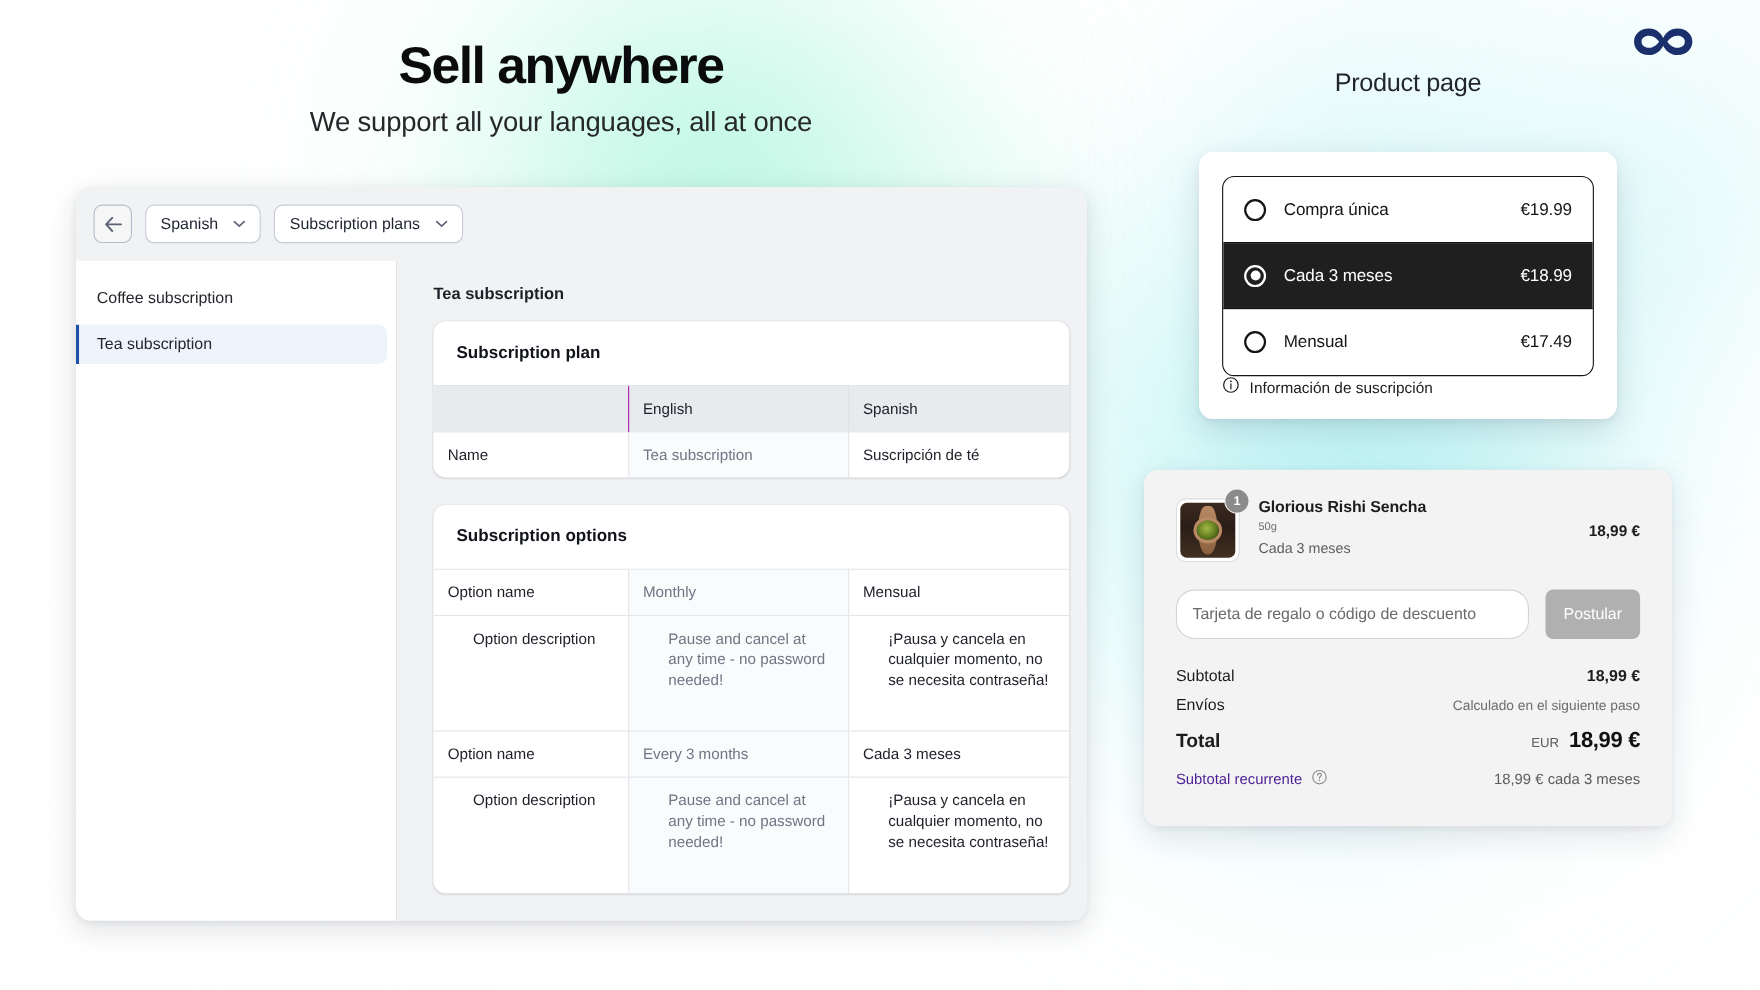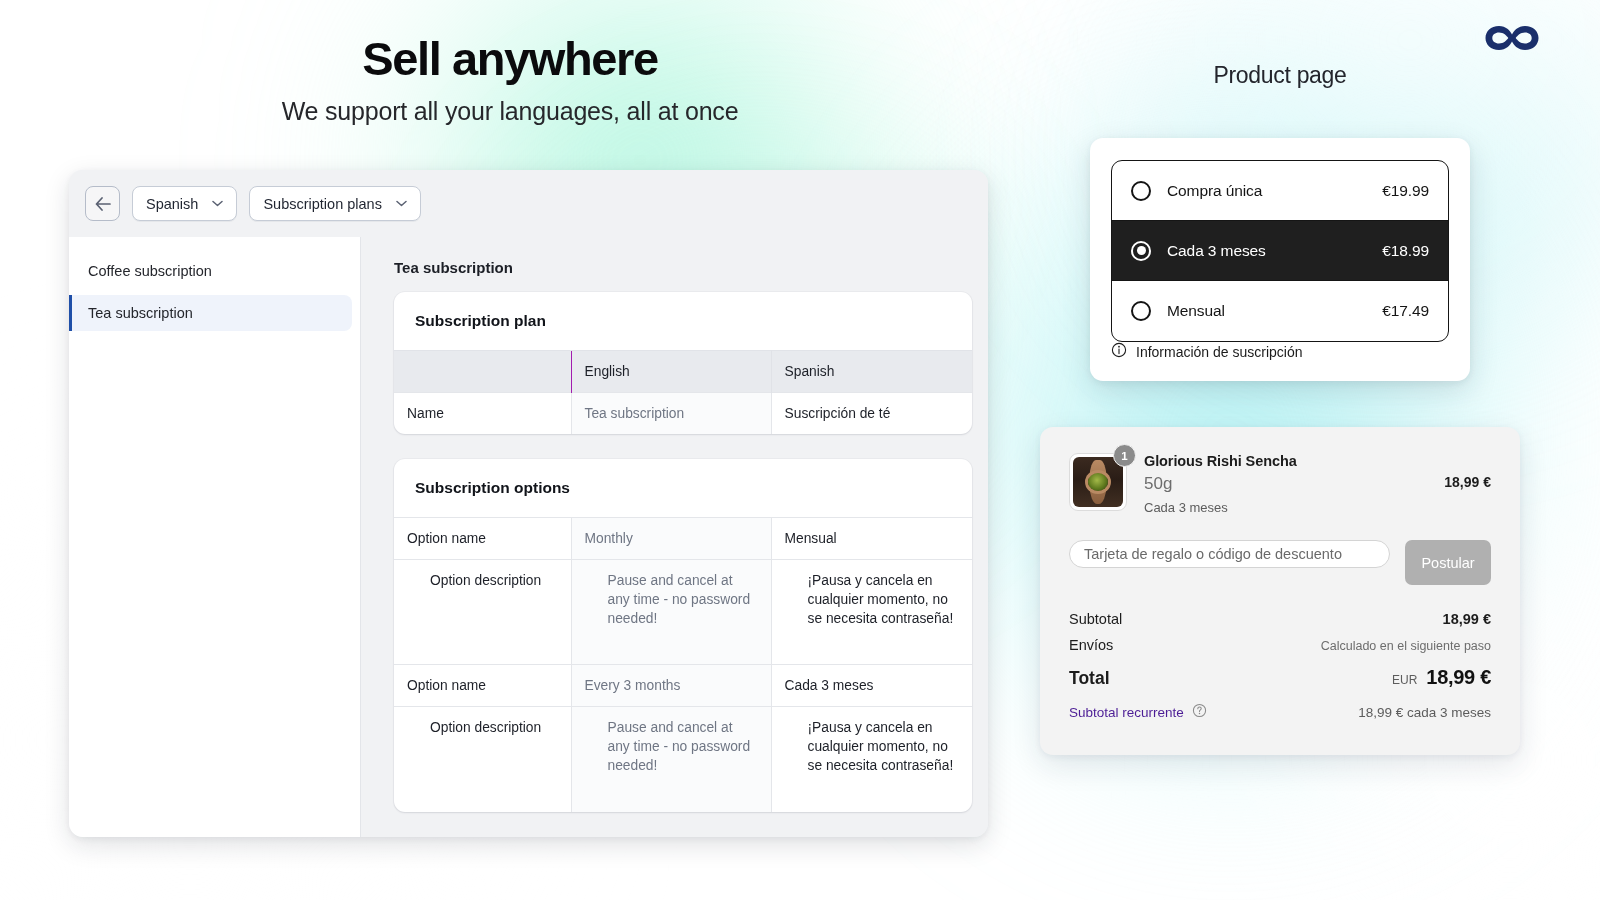--- a/index.html
+++ b/index.html
@@ -180,27 +180,27 @@
     box-shadow: 0 0 0 3px #b98a63;
   }
   .qty-badge {
     position: absolute; right: -9px; top: -9px; width: 23px; height: 23px;
     border-radius: 50%; background: #8b8b8b; color: #fff; font-size: 11.5px;
     display: flex; align-items: center; justify-content: center; font-weight: 600;
     border: 1.5px solid #f3f3f3;
   }
   .li-info { flex: 1; min-width: 0; }
   .li-title { font-size: 14.5px; font-weight: 700; color: #1c1c1c; letter-spacing: -0.1px; }
-  .li-variant { font-size: 17px; color: #6d6d6d; margin-top: 5px; }
+  .li-variant { font-size: 10px; color: #6d6d6d; margin-top: 5px; }
   .li-freq { font-size: 13px; color: #5c5c5c; margin-top: 6px; }
   .li-price { font-size: 14px; font-weight: 600; color: #1c1c1c; white-space: nowrap; padding-top: 21px; }
 
   .discount-row { display: flex; gap: 15px; margin-top: 25px; }
   .discount-input {
-    flex: 1; height: 28px; border-radius: 17px; background: #fff; border: 1px solid #d4d4d4;
+    flex: 1; height: 45px; border-radius: 17px; background: #fff; border: 1px solid #d4d4d4;
     padding: 0 14px; font-size: 14.5px; color: #4c1d95; font-family: inherit;
   }
   .discount-input::placeholder { color: #6a6a6a; }
   .apply-btn {
     width: 86px; height: 45px; border-radius: 7px; background: #b0b0b0; border: none;
     color: #fff; font-size: 14.5px; font-family: inherit; cursor: pointer;
   }
 
   .totals { margin-top: 26px; }
   .tot-row { display: flex; align-items: baseline; justify-content: space-between; margin-bottom: 10px; }

